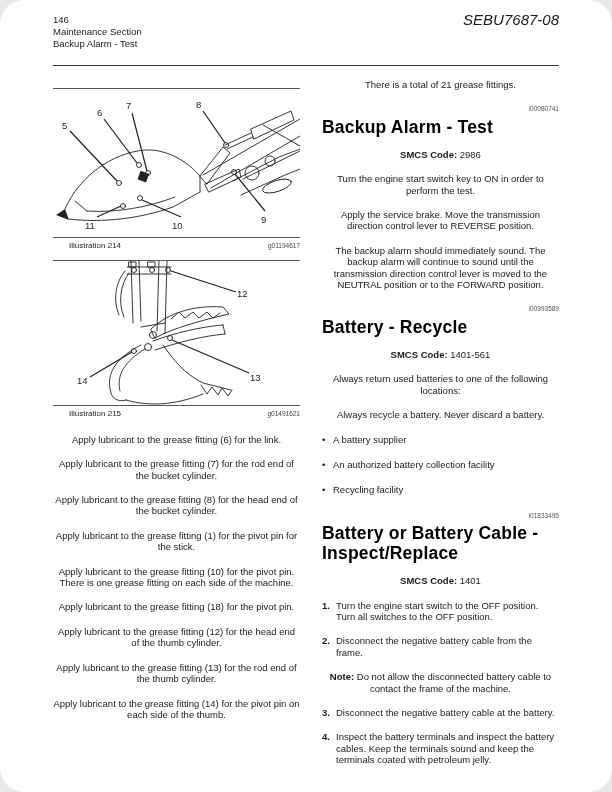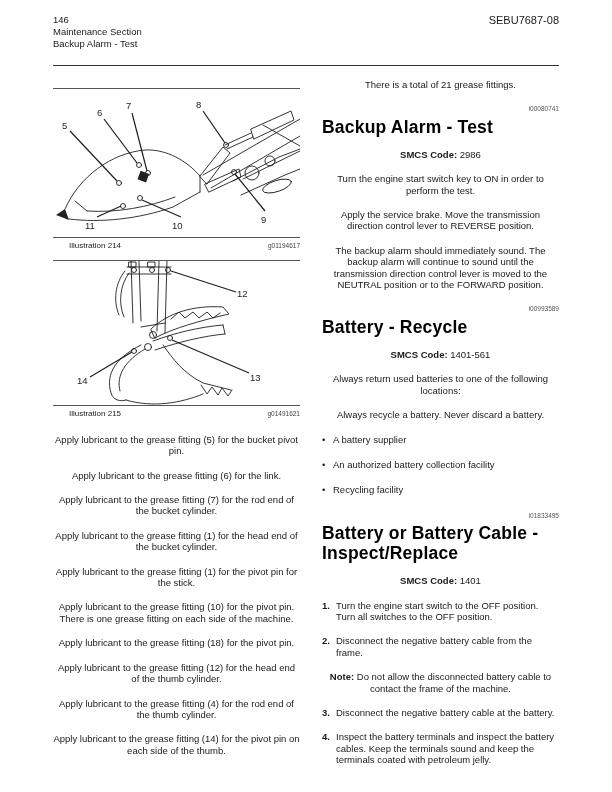--- a/index.html
+++ b/index.html
@@ -1,24 +1,24 @@
 <!DOCTYPE html>
 <html><head>
 <meta charset="utf-8">
 <style>
   html,body{margin:0;padding:0;background:#e8e8e8;}
   .page{
     position:relative;width:612px;height:792px;background:#ffffff;
     font-family:"Liberation Sans","DejaVu Sans",sans-serif;color:#1a1a1a;
-    margin:0 auto;overflow:hidden;
+    margin:0 auto;overflow:hidden;border-radius:24px;
   }
   
   .hdr{position:absolute;left:53px;right:53px;top:14px;display:flex;justify-content:space-between;}
   .hdr-left{font-size:9.5px;line-height:12px;}
-  .hdr-right{font-size:11px;line-height:12px;text-align:right;}
+  .hdr-right{font-size:15px;line-height:12px;text-align:right;font-style:italic;}
   .hdr-rule{position:absolute;left:53px;right:53px;top:65px;border-top:1px solid #333;}
   
   .col{position:absolute;font-size:9.5px;line-height:11.4px;}
   .col-left{left:53px;top:88px;width:247px;}
   .col-right{left:322px;top:79px;width:237px;}
   p{margin:0 0 13px 0;text-align:center;}
   
   .figure{border-top:1px solid #555;border-bottom:1px solid #555;}
   .figure svg{display:block;}
   .figcap{display:flex;justify-content:space-between;align-items:baseline;margin:2px 0 9px 16px;}
@@ -170,29 +170,28 @@
         <text class="callout" x="197" y="120">13</text>
         <text class="callout" x="24" y="123">14</text>
       </svg>
     </div>
     <div class="figcap">
       <span class="cap">Illustration 215</span>
       <span class="gnum">g01491621</span>
     </div>
 
     <div class="sec-gap"></div>
-    <p>Apply lubricant to the grease fitting (5) for the bucket pivot pin.</p>
     <p>Apply lubricant to the grease fitting (6) for the link.</p>
     <p>Apply lubricant to the grease fitting (7) for the rod end of the bucket cylinder.</p>
-    <p>Apply lubricant to the grease fitting (1) for the head end of the bucket cylinder.</p>
+    <p>Apply lubricant to the grease fitting (8) for the head end of the bucket cylinder.</p>
     <p>Apply lubricant to the grease fitting (1) for the pivot pin for the stick.</p>
     <p>Apply lubricant to the grease fitting (10) for the pivot pin. There is one grease fitting on each side of the machine.</p>
     <p>Apply lubricant to the grease fitting (18) for the pivot pin.</p>
     <p>Apply lubricant to the grease fitting (12) for the head end of the thumb cylinder.</p>
-    <p>Apply lubricant to the grease fitting (4) for the rod end of the thumb cylinder.</p>
+    <p>Apply lubricant to the grease fitting (13) for the rod end of the thumb cylinder.</p>
     <p>Apply lubricant to the grease fitting (14) for the pivot pin on each side of the thumb.</p>
   </div>
 
   <div class="col col-right">
     <p>There is a total of 21 grease fittings.</p>
 
     <div>
       <div class="idnum">i00080741</div>
       <h1 class="sec">Backup Alarm - Test</h1>
       <p class="smcs"><b>SMCS Code:</b> <span>2986</span></p>

